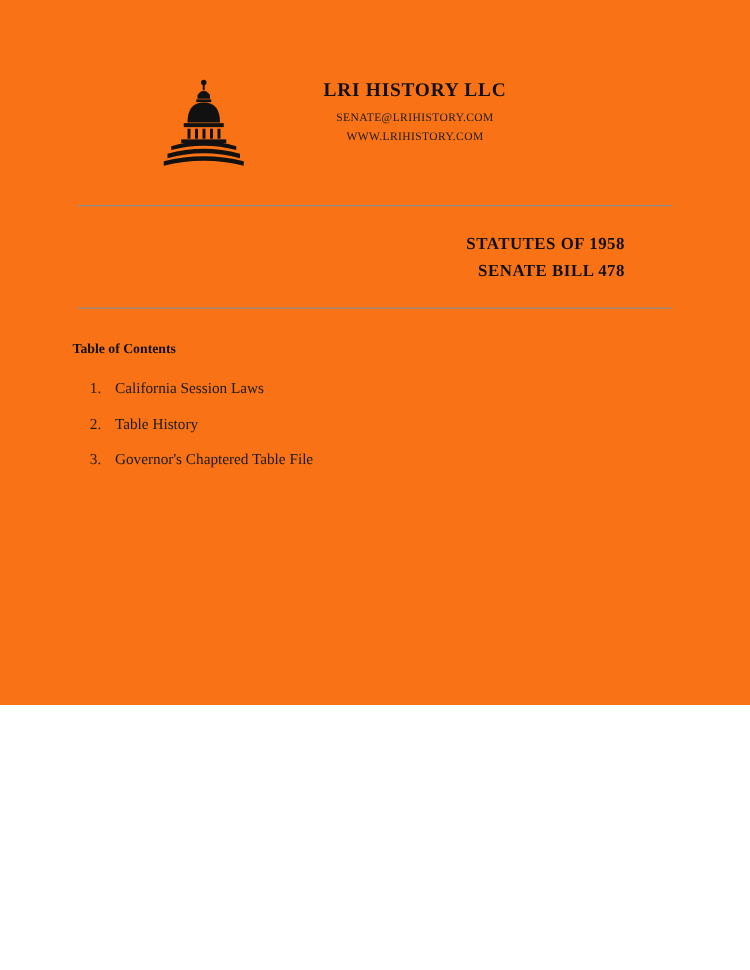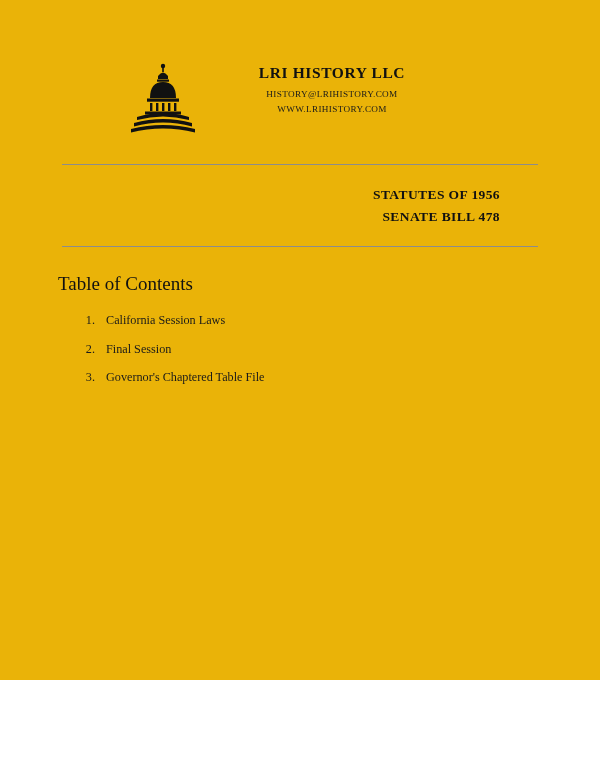--- a/index.html
+++ b/index.html
@@ -10,25 +10,25 @@
   body {
     width: 600px;
     height: 776px;
     font-family: "Liberation Serif", serif;
     color: #1a1a1a;
     position: relative;
     overflow: hidden;
   }
   .page {
     width: 600px;
-    height: 680px;
+    height: 564px;
     box-sizing: border-box;
     padding: 0;
     position: relative;
-    background: #eab308;
+    background: #f97316;
   }
   
   .letterhead {
     display: flex;
     align-items: flex-start;
     justify-content: center;
     padding-top: 56px;
     padding-left: 40px;
     padding-right: 60px;
   }
@@ -91,27 +91,27 @@
     color: #111111;
     line-height: 1.62;
   }
   
   .toc {
     padding-left: 58px;
     padding-top: 26px;
   }
   .toc-heading {
     font-family: "Liberation Serif", serif;
-    font-weight: normal;
-    font-size: 19px;
+    font-weight: bold;
+    font-size: 11px;
     color: #111111;
     margin-bottom: 18px;
   }
   ol.toc-list {
-    margin: 14px;
+    margin: 0;
     padding-left: 26px;
     list-style-type: decimal;
   }
   ol.toc-list li {
     font-family: "Liberation Serif", serif;
     font-size: 12.2px;
     color: #1a1a1a;
     margin-bottom: 13px;
     padding-left: 8px;
     line-height: 1.3;
@@ -144,37 +144,37 @@
         <rect x="22" y="51.5" width="36" height="3" fill="#111"></rect>
 
         <path d="M14 57 Q40 49 66 57 L66 60 Q40 53 14 60 Z" fill="#111"></path>
         <path d="M11 63 Q40 55 69 63 L69 66.5 Q40 58.5 11 66.5 Z" fill="#111"></path>
         <path d="M8 69 Q40 61 72 69 L72 72.5 Q40 64.5 8 72.5 Z" fill="#111"></path>
       </svg>
     </div>
 
     <div class="company-block">
       <div class="company-name">LRI HISTORY LLC</div>
-      <div class="company-line">HISTORY@LRIHISTORY.COM</div>
+      <div class="company-line">SENATE@LRIHISTORY.COM</div>
       <div class="company-line">WWW.LRIHISTORY.COM</div>
     </div>
 
   </div>
 
   <div class="rule rule-top"></div>
 
   <div class="title-block">
-    <div class="title-line">STATUTES OF 1956</div>
+    <div class="title-line">STATUTES OF 1958</div>
     <div class="title-line">SENATE BILL 478</div>
   </div>
 
   <div class="rule rule-bottom"></div>
 
   <div class="toc">
     <div class="toc-heading">Table of Contents</div>
     <ol class="toc-list">
       <li><span>California Session Laws</span></li>
-      <li><span>Final Session</span></li>
+      <li><span>Table History</span></li>
       <li><span>Governor's Chaptered Table File</span></li>
     </ol>
   </div>
 
 </div>
 
 </body></html>

